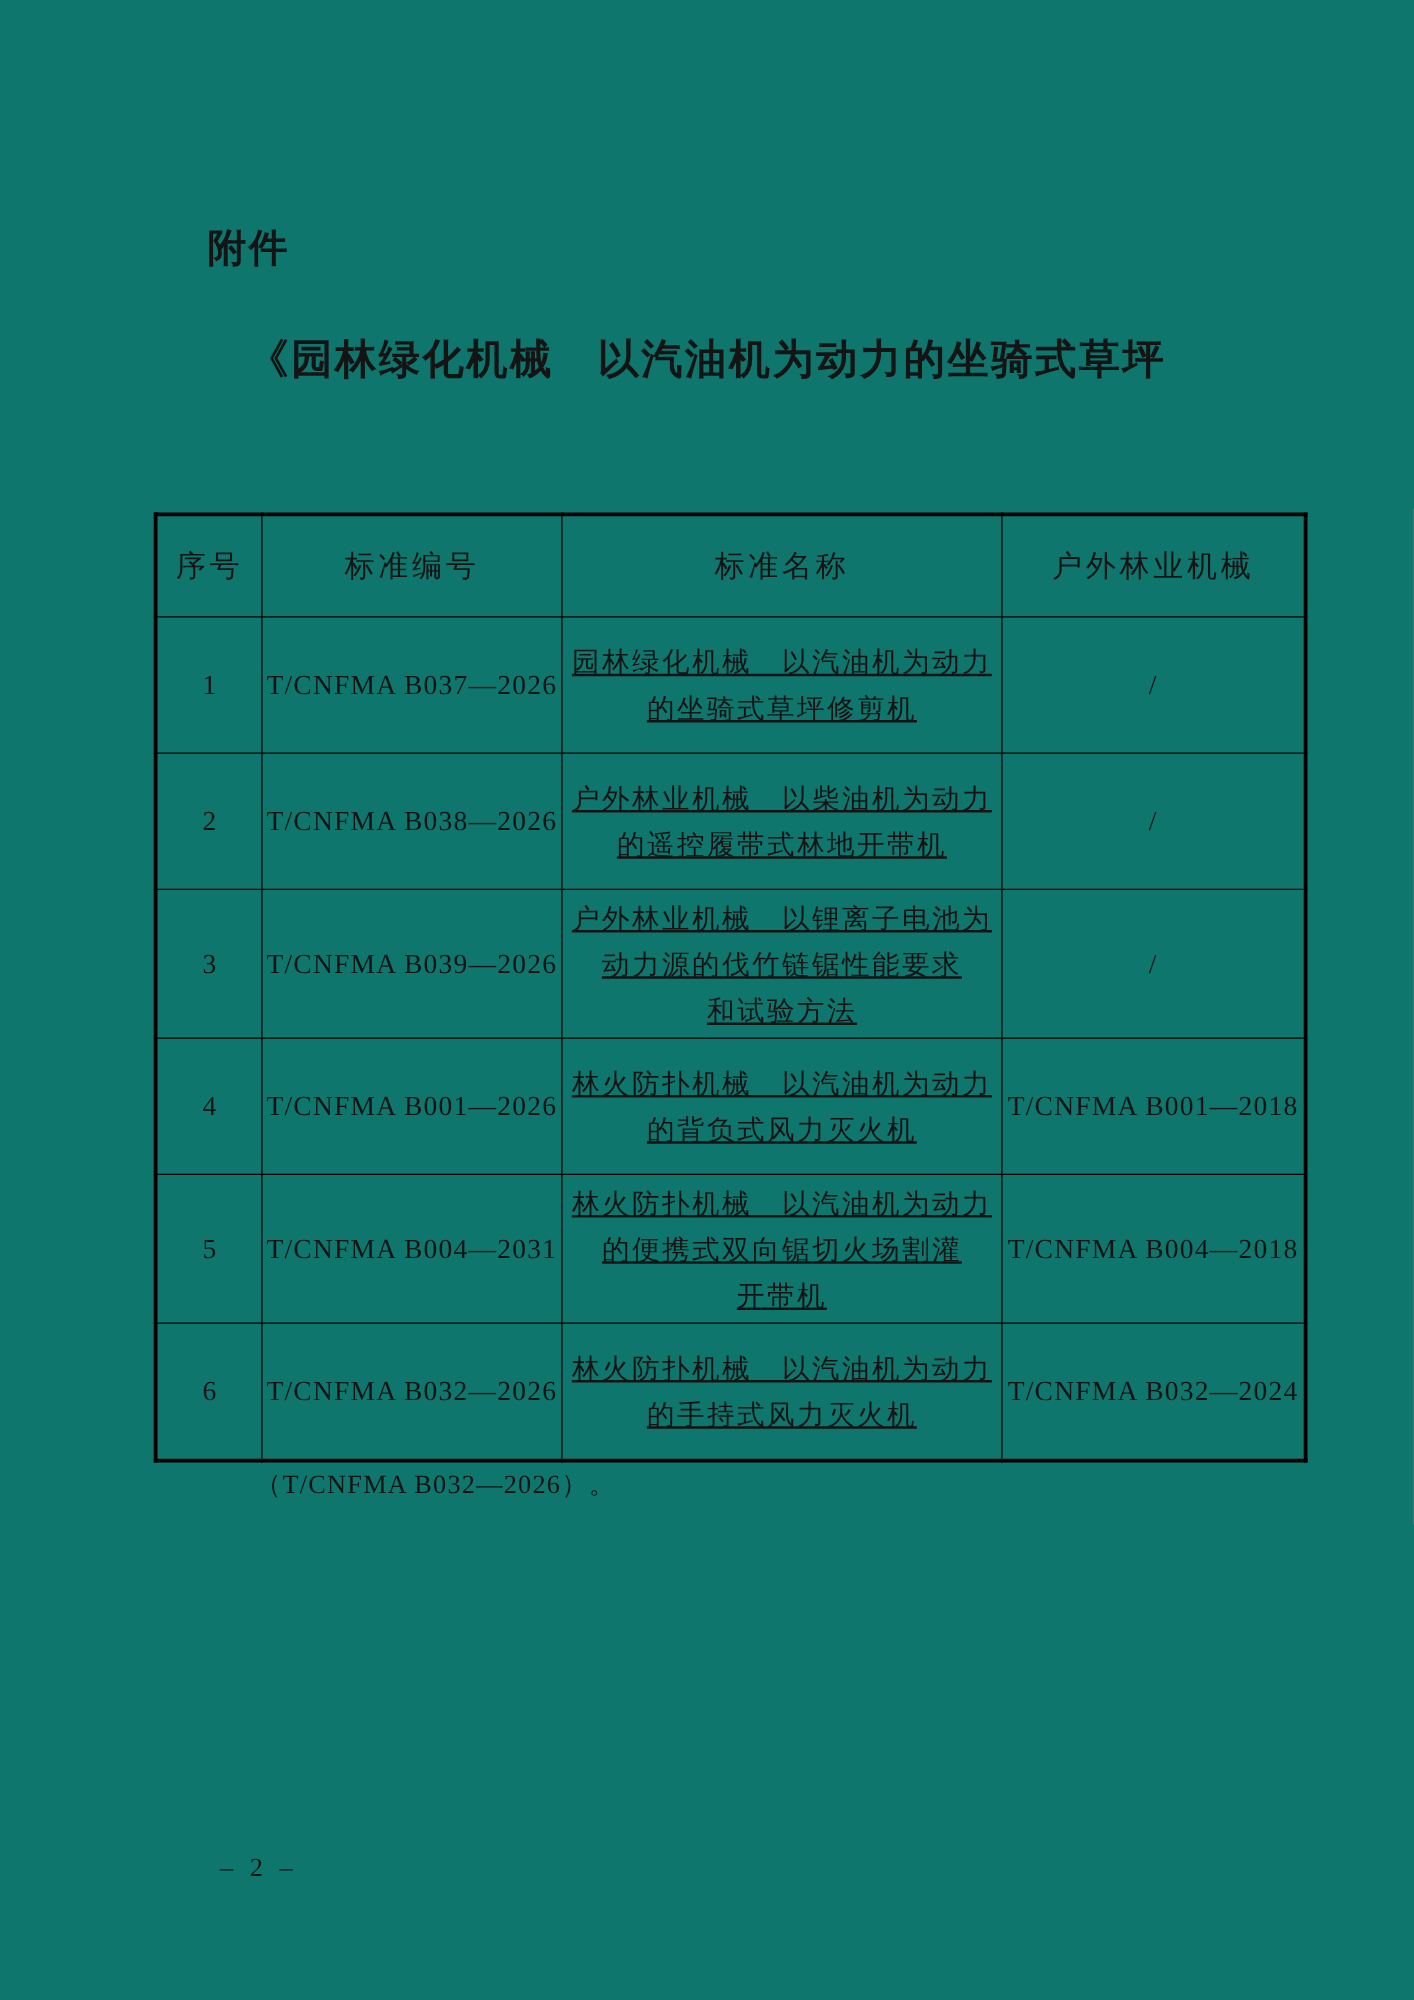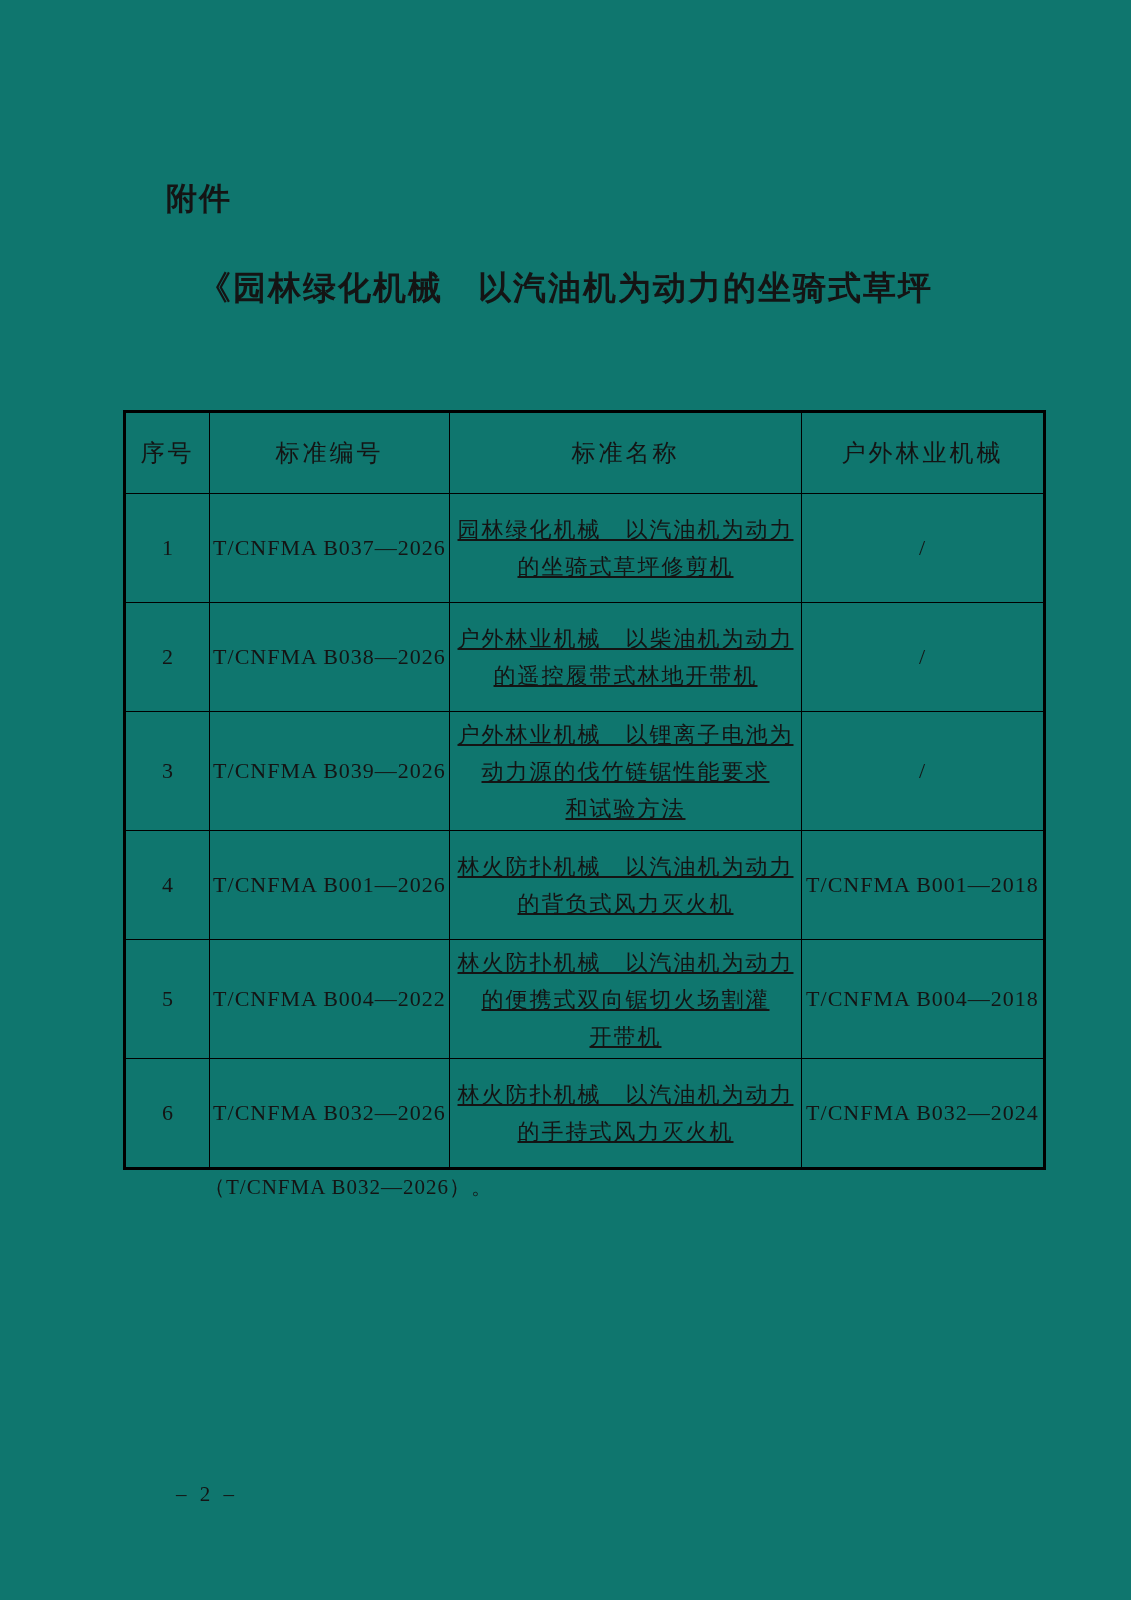--- a/index.html
+++ b/index.html
@@ -153,21 +153,21 @@
       </tr>
       <tr class="h2">
         <td class="serial-cell">4</td>
         <td class="code-cell">T/CNFMA B001—2026</td>
         <td class="name-cell">林火防扑机械　以汽油机为动力
 的背负式风力灭火机</td>
         <td class="replaced-cell">T/CNFMA B001—2018</td>
       </tr>
       <tr class="h3">
         <td class="serial-cell">5</td>
-        <td class="code-cell">T/CNFMA B004—2022</td>
+        <td class="code-cell">T/CNFMA B004—2031</td>
         <td class="name-cell">林火防扑机械　以汽油机为动力
 的便携式双向锯切火场割灌
 开带机</td>
         <td class="replaced-cell">T/CNFMA B004—2018</td>
       </tr>
       <tr class="h2">
         <td class="serial-cell">6</td>
         <td class="code-cell">T/CNFMA B032—2026</td>
         <td class="name-cell">林火防扑机械　以汽油机为动力
 的手持式风力灭火机</td>

